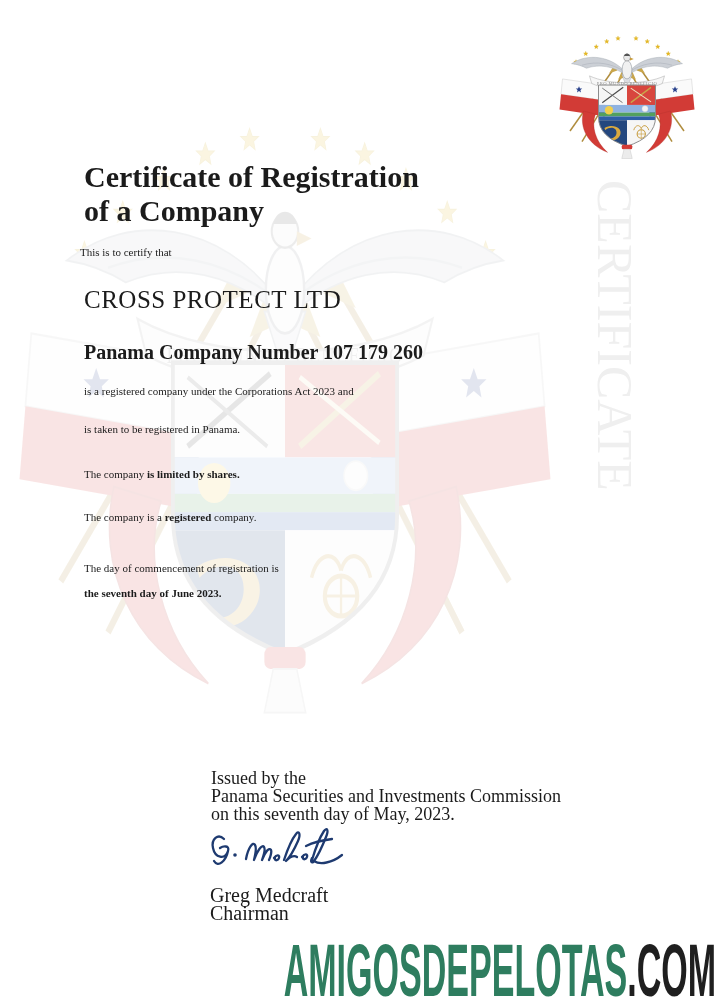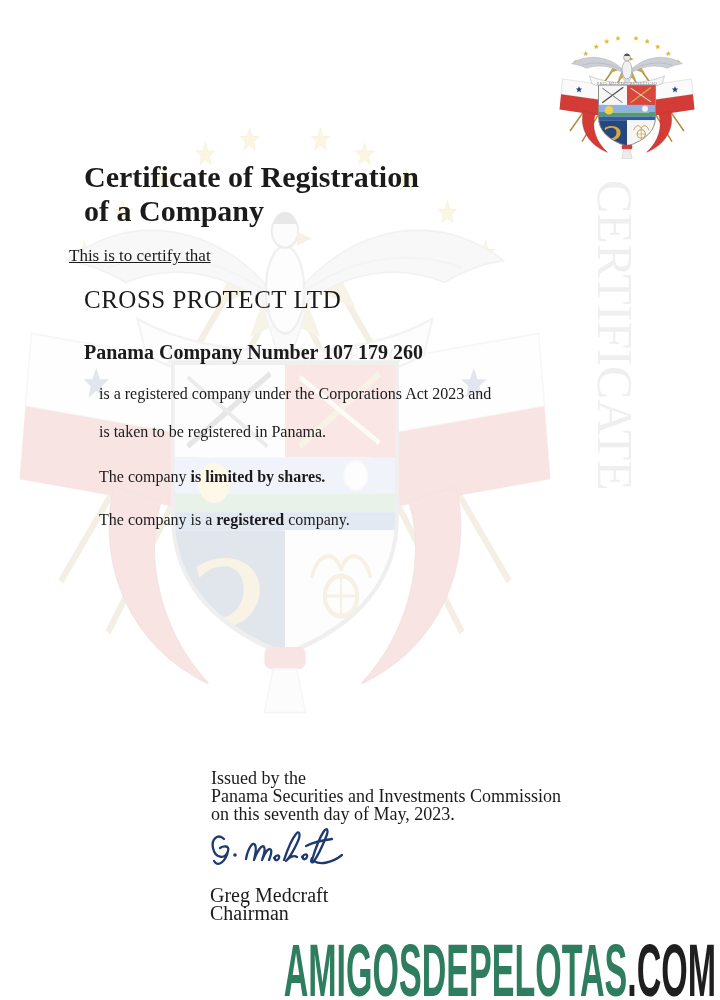--- a/index.html
+++ b/index.html
@@ -30,24 +30,24 @@
     transform:scaleX(0.46);
     transform-origin:100% 100%;
     letter-spacing:0px;
   }
   
   .title{
     left:84px;top:140px;width:520px;
     font-size:30px;font-weight:bold;line-height:34px;
     white-space:pre-line;
   }
-  .certify{left:69px;top:226px;font-size:17px;text-decoration:underline;}
+  .certify{left:80px;top:226px;font-size:11px;}
   .company-name{left:84px;top:266px;font-size:25px;font-weight:normal;letter-spacing:0.5px;}
   .company-number{left:84px;top:321px;font-size:20px;font-weight:bold;}
-  .body-line{left:99px;font-size:16px;width:540px;}
+  .body-line{left:84px;font-size:11px;width:540px;}
   .reg1{top:365px;}
   .reg2{top:403px;}
   .limited{top:448px;}
   .proprietary{top:491px;}
   .commencement{top:536px;line-height:25px;width:520px;}
   .b{font-weight:bold;}
   .issued-block{left:211px;top:749px;font-size:18px;line-height:18px;}
   .signature-svg{left:208px;top:795px;width:160px;height:65px;}
   .signatory-block{left:210px;top:866px;font-size:20px;line-height:18px;}
   .emblem-top{left:552px;top:10px;width:150px;height:130px;}
@@ -192,20 +192,24 @@
   <div class="abs body-line reg2">is taken to be registered in Panama.</div>
 
   <div class="abs body-line limited">
     <span>The company </span><span class="b">is limited by shares.</span>
   </div>
 
   <div class="abs body-line proprietary">
     <span>The company is a </span><span class="b">registered</span><span> company.</span>
   </div>
 
+  <div class="abs body-line commencement">
+    <span>The day of commencement of registration is</span><br>
+    <span class="b">the seventh day of June 2023.</span>
+  </div>
 
   <div class="abs issued-block">
     <div>Issued by the</div>
     <div>Panama Securities and Investments Commission</div>
     <div>on this seventh day of May, 2023.</div>
   </div>
 
   <svg class="abs signature-svg" viewBox="0 0 160 65">
     <g fill="none" stroke="#1e3a70" stroke-width="2.3" stroke-linecap="round" stroke-linejoin="round">
       <path d="M16,24 C10,18 3,24 5,33 C7,43 17,45 20,36 C22,30 15,31 12,33 M20,36 C18,46 10,53 6,46"></path>

